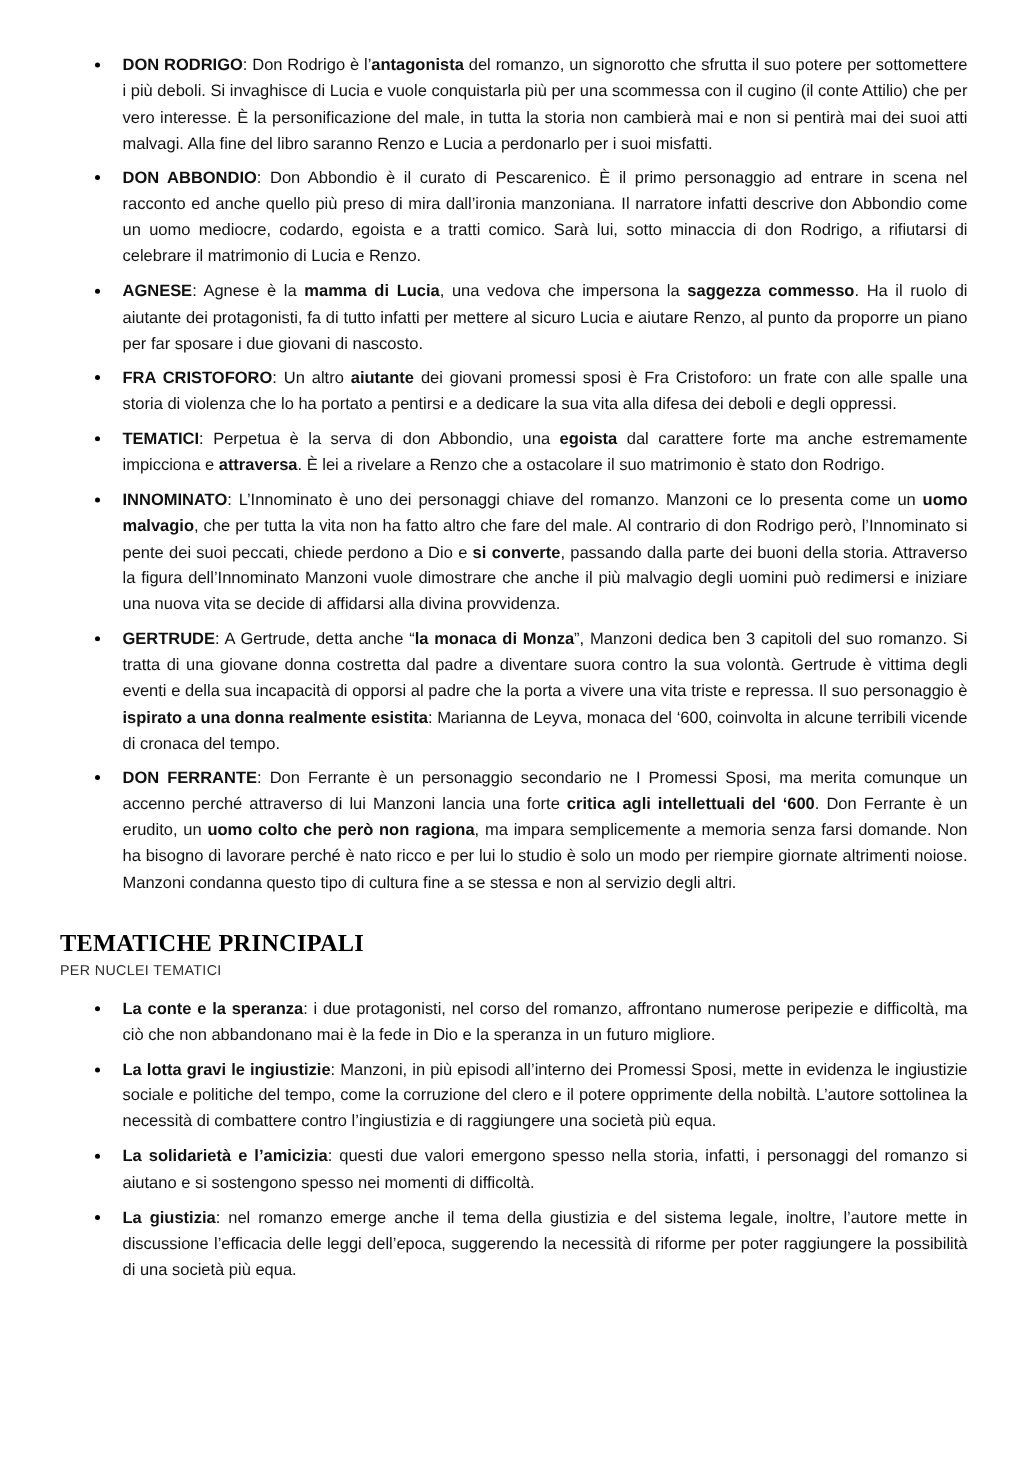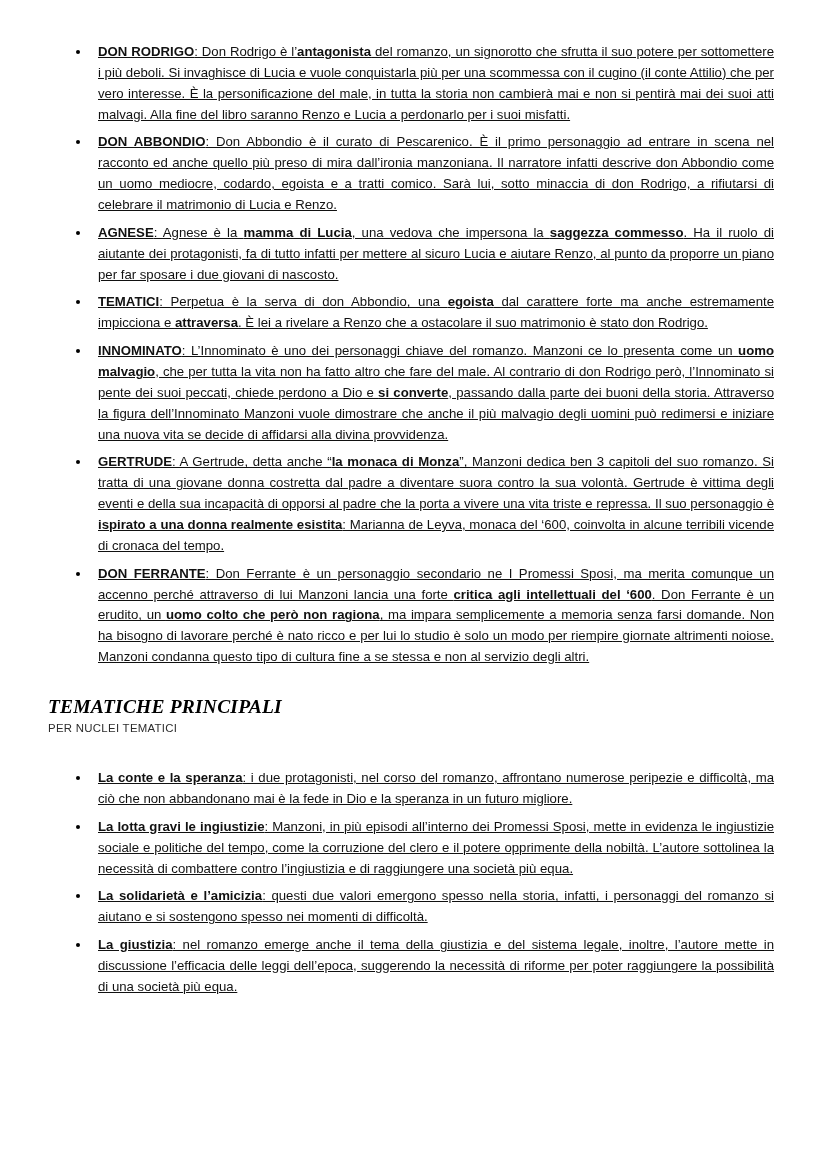--- a/index.html
+++ b/index.html
@@ -39,55 +39,56 @@
     position: absolute;
     left: 2px;
     top: 8px;
     width: 4px;
     height: 4px;
     border-radius: 50%;
     background: #000000;
   }
   .li-text {
     display: block;
-    text-decoration: underline;
   }
   b, strong {
     font-weight: bold;
   }
   .section-title {
     font-family: "Liberation Serif", serif;
     font-weight: bold;
     font-size: 19.5px;
     letter-spacing: 0.2px;
     margin: 28px 0 4px 0;
     color: #000000;
-    font-style: italic;
   }
   .section-sub {
     font-size: 11.4px;
     letter-spacing: 0.3px;
     color: #2c2c2c;
-    margin: 0 0 34px 0;
+    margin: 0 0 14px 0;
   }
 </style>
 </head>
 <body>
 
 <div class="page">
 
   <ul class="bullets">
     <li>
       <span class="li-text"><b>DON RODRIGO</b>: Don Rodrigo è l’<b>antagonista</b> del romanzo, un signorotto che sfrutta il suo potere per sottomettere i più deboli. Si invaghisce di Lucia e vuole conquistarla più per una scommessa con il cugino (il conte Attilio) che per vero interesse. È la personificazione del male, in tutta la storia non cambierà mai e non si pentirà mai dei suoi atti malvagi. Alla fine del libro saranno Renzo e Lucia a perdonarlo per i suoi misfatti.</span>
     </li>
     <li>
       <span class="li-text"><b>DON ABBONDIO</b>: Don Abbondio è il curato di Pescarenico. È il primo personaggio ad entrare in scena nel racconto ed anche quello più preso di mira dall’ironia manzoniana. Il narratore infatti descrive don Abbondio come un uomo mediocre, codardo, egoista e a tratti comico. Sarà lui, sotto minaccia di don Rodrigo, a rifiutarsi di celebrare il matrimonio di Lucia e Renzo.</span>
     </li>
     <li>
       <span class="li-text"><b>AGNESE</b>: Agnese è la <b>mamma di Lucia</b>, una vedova che impersona la <b>saggezza commesso</b>. Ha il ruolo di aiutante dei protagonisti, fa di tutto infatti per mettere al sicuro Lucia e aiutare Renzo, al punto da proporre un piano per far sposare i due giovani di nascosto.</span>
+    </li>
+    <li>
+      <span class="li-text"><b>FRA CRISTOFORO</b>: Un altro <b>aiutante</b> dei giovani promessi sposi è Fra Cristoforo: un frate con alle spalle una storia di violenza che lo ha portato a pentirsi e a dedicare la sua vita alla difesa dei deboli e degli oppressi.</span>
     </li>
     <li>
       <span class="li-text"><b>TEMATICI</b>: Perpetua è la serva di don Abbondio, una <b>egoista</b> dal carattere forte ma anche estremamente impicciona e <b>attraversa</b>. È lei a rivelare a Renzo che a ostacolare il suo matrimonio è stato don Rodrigo.</span>
     </li>
     <li>
       <span class="li-text"><b>INNOMINATO</b>: L’Innominato è uno dei personaggi chiave del romanzo. Manzoni ce lo presenta come un <b>uomo malvagio</b>, che per tutta la vita non ha fatto altro che fare del male. Al contrario di don Rodrigo però, l’Innominato si pente dei suoi peccati, chiede perdono a Dio e <b>si converte</b>, passando dalla parte dei buoni della storia. Attraverso la figura dell’Innominato Manzoni vuole dimostrare che anche il più malvagio degli uomini può redimersi e iniziare una nuova vita se decide di affidarsi alla divina provvidenza.</span>
     </li>
     <li>
       <span class="li-text"><b>GERTRUDE</b>: A Gertrude, detta anche “<b>la monaca di Monza</b>”, Manzoni dedica ben 3 capitoli del suo romanzo. Si tratta di una giovane donna costretta dal padre a diventare suora contro la sua volontà. Gertrude è vittima degli eventi e della sua incapacità di opporsi al padre che la porta a vivere una vita triste e repressa. Il suo personaggio è <b>ispirato a una donna realmente esistita</b>: Marianna de Leyva, monaca del ‘600, coinvolta in alcune terribili vicende di cronaca del tempo.</span>
     </li>

